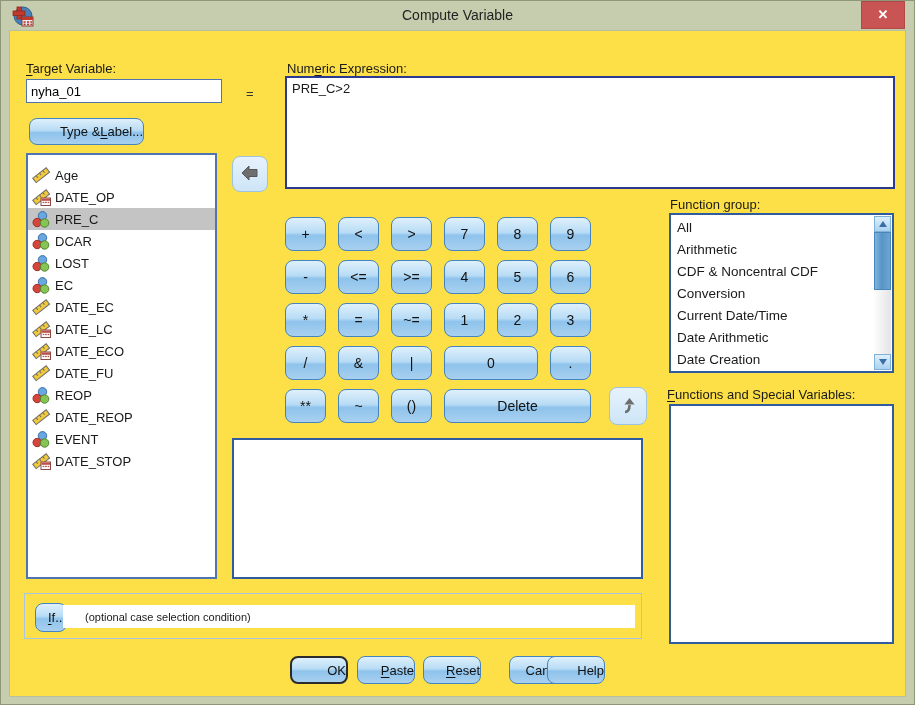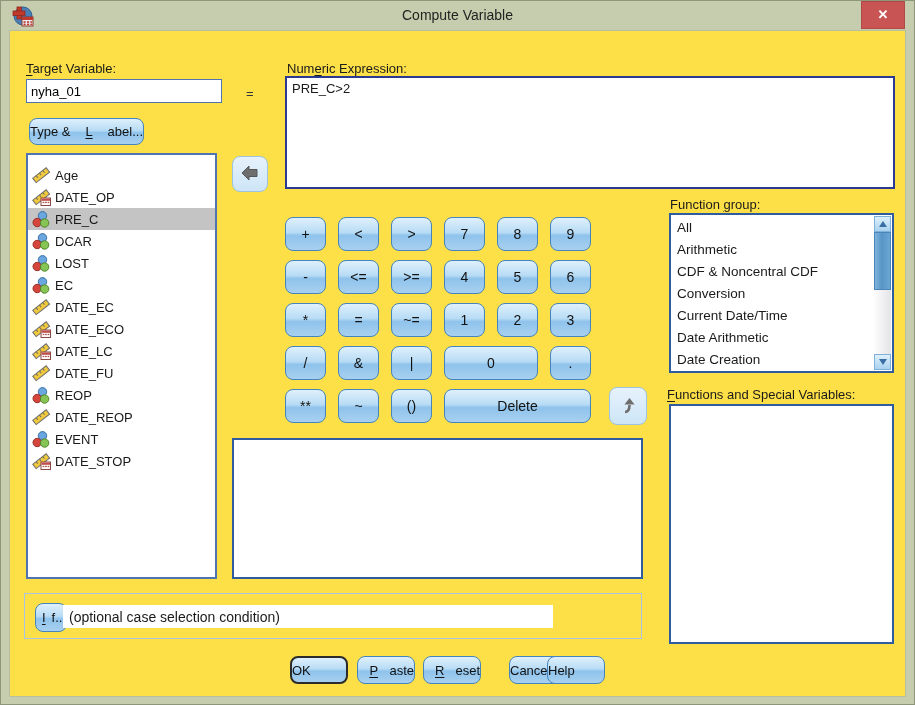--- a/index.html
+++ b/index.html
@@ -22,21 +22,21 @@
 
   .lbl { position:absolute; font-size:13px; white-space:nowrap; }
   .u { text-decoration:underline; text-underline-offset:2px; }
 
   .text-input { position:absolute; background:#fff; border:1px solid #4f74ae;
                 font-family:"Liberation Sans", sans-serif; font-size:13px; padding:2px 4px; }
 
   .blue-btn { position:absolute; background:linear-gradient(#dff0fc, #b8dcf5 45%, #8fc3ec 55%, #a8d0ef);
               border:1px solid #4584bc; border-radius:8px; font-family:"Liberation Sans", sans-serif;
               font-size:13px; color:#111; text-align:center; cursor:default;
-              display:flex; align-items:center; justify-content:space-between; }
+              display:flex; align-items:center; justify-content:flex-end; }
   .default-btn { border:2px solid #2b2b2b; }
 
   .listbox { position:absolute; background:#fff; overflow:hidden; }
   .var-list { left:16px; top:122px; width:191px; height:426px; border:2px solid #4f74ae; padding-top:9px; }
   .var-row { display:flex; align-items:center; height:22px; padding-left:4px; gap:4px; }
   .var-row.selected { background:#c4c4c4; }
   .var-row .vicon { width:19px; height:17px; flex:0 0 19px; }
   .var-row .vname { font-size:13px; }
 
   .arrow-btn { position:absolute; background:linear-gradient(#e6f2fc,#cde5f7);
@@ -74,23 +74,23 @@
                   background:linear-gradient(90deg,#7fb4dd,#5795c6 45%,#6ca6d3);
                   border:1px solid #4a86ba; }
   .scroll-track-rest { position:absolute; left:0; top:74px; width:17px; height:64px;
                   background:linear-gradient(90deg,#fdfdfd,#e4e4e8); }
 
   .fsv-list { left:659px; top:373px; width:225px; height:240px; border:2px solid #2e5c9e; }
 
   .if-panel { position:absolute; left:14px; top:562px; width:618px; height:46px;
               border:1px solid #aac5e2; }
   .if-btn { left:10px; top:9px; width:32px; height:29px; }
-  .if-strip { position:absolute; left:38px; top:11px; width:490px; height:23px;
-              background:#fff; display:flex; align-items:center; padding-left:6px;
-              font-size:14px; }
+  .if-strip { position:absolute; left:38px; top:11px; width:572px; height:23px;
+              background:#fff; display:flex; align-items:center; padding-left:22px;
+              font-size:11px; }
 
   .footer-btn { top:625px; width:58px; height:28px; }
 </style>
 </head>
 <body>
 
 <div class="frame">
 
   <div class="titlebar">
     <span class="app-icon">
@@ -211,38 +211,38 @@
                 <line x1="4.8" y1="5.5" x2="4.8" y2="8.2" stroke="#6b6b6b" stroke-width="1"></line>
                 <line x1="9" y1="5.5" x2="9" y2="8.2" stroke="#6b6b6b" stroke-width="1"></line>
                 <line x1="13.2" y1="5.5" x2="13.2" y2="8.2" stroke="#6b6b6b" stroke-width="1"></line>
               </g>
               <rect x="9" y="9" width="9.5" height="7.5" fill="#fff" stroke="#8a4a42" stroke-width="1"></rect>
               <rect x="9.5" y="9.5" width="8.5" height="2.3" fill="#c0504d"></rect>
               <rect x="10.6" y="12.8" width="1.7" height="1.3" fill="#b0544d"></rect>
               <rect x="13.1" y="12.8" width="1.7" height="1.3" fill="#b0544d"></rect>
               <rect x="15.6" y="12.8" width="1.7" height="1.3" fill="#b0544d"></rect>
             </svg></span>
-    <span class="vname">DATE_ECO</span>
+    <span class="vname">DATE_LC</span>
   </div>
 
   <div class="var-row">
     <span class="vicon"><svg width="19" height="17" viewBox="0 0 19 17">
               <g transform="rotate(-38 9 8)">
                 <rect x="0.5" y="5.5" width="17" height="5.5" fill="#f0c93c" stroke="#6b6b6b" stroke-width="1"></rect>
                 <line x1="4.8" y1="5.5" x2="4.8" y2="8.2" stroke="#6b6b6b" stroke-width="1"></line>
                 <line x1="9" y1="5.5" x2="9" y2="8.2" stroke="#6b6b6b" stroke-width="1"></line>
                 <line x1="13.2" y1="5.5" x2="13.2" y2="8.2" stroke="#6b6b6b" stroke-width="1"></line>
               </g>
               <rect x="9" y="9" width="9.5" height="7.5" fill="#fff" stroke="#8a4a42" stroke-width="1"></rect>
               <rect x="9.5" y="9.5" width="8.5" height="2.3" fill="#c0504d"></rect>
               <rect x="10.6" y="12.8" width="1.7" height="1.3" fill="#b0544d"></rect>
               <rect x="13.1" y="12.8" width="1.7" height="1.3" fill="#b0544d"></rect>
               <rect x="15.6" y="12.8" width="1.7" height="1.3" fill="#b0544d"></rect>
             </svg></span>
-    <span class="vname">DATE_LC</span>
+    <span class="vname">DATE_ECO</span>
   </div>
 
   <div class="var-row">
     <span class="vicon"><svg width="19" height="17" viewBox="0 0 19 17">
               <g transform="rotate(-38 9 8)">
                 <rect x="0.5" y="5.5" width="17" height="5.5" fill="#f0c93c" stroke="#6b6b6b" stroke-width="1"></rect>
                 <line x1="4.8" y1="5.5" x2="4.8" y2="8.2" stroke="#6b6b6b" stroke-width="1"></line>
                 <line x1="9" y1="5.5" x2="9" y2="8.2" stroke="#6b6b6b" stroke-width="1"></line>
                 <line x1="13.2" y1="5.5" x2="13.2" y2="8.2" stroke="#6b6b6b" stroke-width="1"></line>
               </g>

